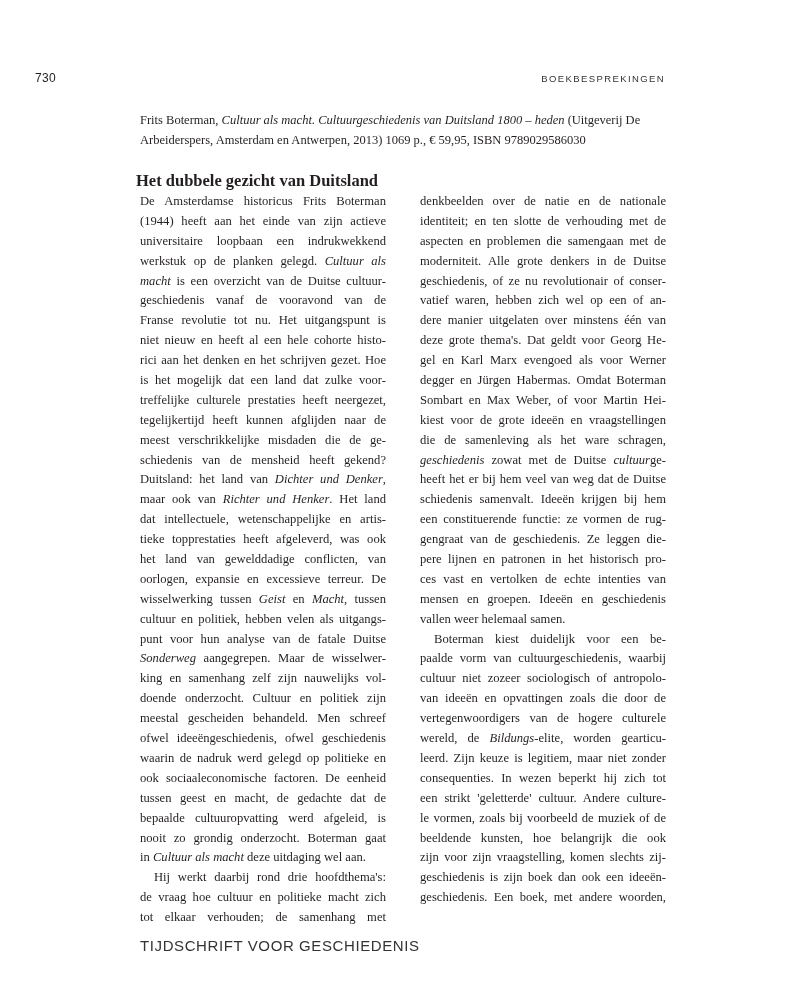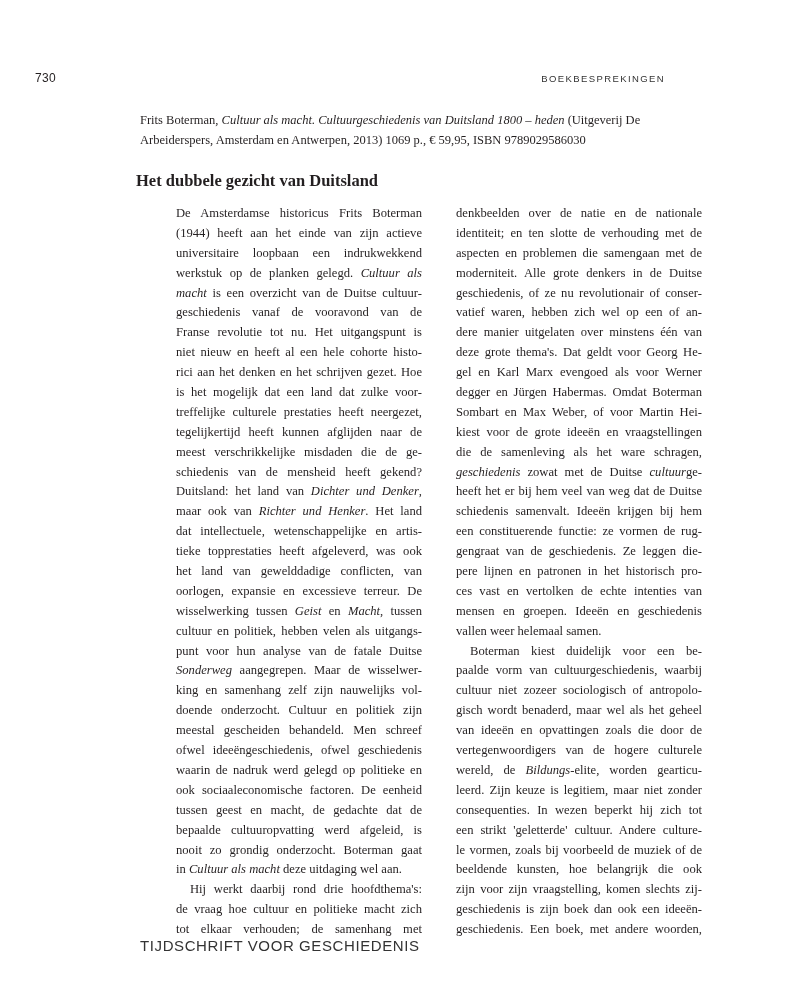--- a/index.html
+++ b/index.html
@@ -3,21 +3,21 @@
 <meta charset="utf-8">
 <style>
   html, body { margin: 0; padding: 0; background: #ffffff; }
   body { width: 794px; height: 983px; position: relative; overflow: hidden;
          font-family: "DejaVu Serif", "Liberation Serif", serif; color: #231f20; }
   .page-number { position: absolute; left: 35px; top: 71px; font-family: Liberation Sans, sans-serif; font-size: 12px; letter-spacing: 0.3px; }
   .running-head { position: absolute; right: 129px; top: 73px; font-family: "Liberation Sans", sans-serif; font-size: 9.5px; letter-spacing: 1.4px; color: #333; }
   .citation { position: absolute; left: 140px; top: 110px; width: 525px; font-family: "Liberation Serif", serif; font-size: 12.5px; line-height: 20px; }
   .citation i { font-style: italic; }
   .review-title { position: absolute; left: 128px; top: 163px; font-family: "Liberation Serif", serif; font-weight: bold; font-size: 16.5px; margin: 8px; }
-  .column { position: absolute; top: 204px; width: 246px; font-family: "Liberation Serif", serif; font-size: 12.6px; margin-left: 36px; }
+  .column { position: absolute; top: 192px; width: 246px; font-family: "Liberation Serif", serif; font-size: 12.6px; }
   .col-left { left: 140px; }
   .col-right { left: 420px; }
   .line { height: 19.9px; line-height: 19.9px; white-space: nowrap; text-align: justify; text-align-last: justify; overflow: hidden; }
   .line.last { text-align-last: left; }
   .line.indent { padding-left: 14px; }
   .line i { font-style: italic; }
   .footer { position: absolute; left: 140px; top: 937px; font-family: "Liberation Sans", sans-serif; font-size: 15px; letter-spacing: 0.6px; color: #333; }
 </style>
 </head>
 <body>
@@ -90,21 +90,20 @@
     <div class="line"><span>schiedenis samenvalt. Ideeën krijgen bij hem</span></div>
     <div class="line"><span>een constituerende functie: ze vormen de rug-</span></div>
     <div class="line"><span>gengraat van de geschiedenis. Ze leggen die-</span></div>
     <div class="line"><span>pere lijnen en patronen in het historisch pro-</span></div>
     <div class="line"><span>ces vast en vertolken de echte intenties van</span></div>
     <div class="line"><span>mensen en groepen. Ideeën en geschiedenis</span></div>
     <div class="line last"><span>vallen weer helemaal samen.</span></div>
     <div class="line indent"><span>Boterman kiest duidelijk voor een be-</span></div>
     <div class="line"><span>paalde vorm van cultuurgeschiedenis, waarbij</span></div>
     <div class="line"><span>cultuur niet zozeer sociologisch of antropolo-</span></div>
-    <div class="line"><span>gisch wordt benaderd, maar wel als het geheel</span></div>
     <div class="line"><span>van ideeën en opvattingen zoals die door de</span></div>
     <div class="line"><span>vertegenwoordigers van de hogere culturele</span></div>
     <div class="line"><span>wereld, de </span><i>Bildungs</i><span>-elite, worden gearticu-</span></div>
     <div class="line"><span>leerd. Zijn keuze is legitiem, maar niet zonder</span></div>
     <div class="line"><span>consequenties. In wezen beperkt hij zich tot</span></div>
     <div class="line"><span>een strikt 'geletterde' cultuur. Andere culture-</span></div>
     <div class="line"><span>le vormen, zoals bij voorbeeld de muziek of de</span></div>
     <div class="line"><span>beeldende kunsten, hoe belangrijk die ook</span></div>
     <div class="line"><span>zijn voor zijn vraagstelling, komen slechts zij-</span></div>
     <div class="line"><span>geschiedenis is zijn boek dan ook een ideeën-</span></div>

